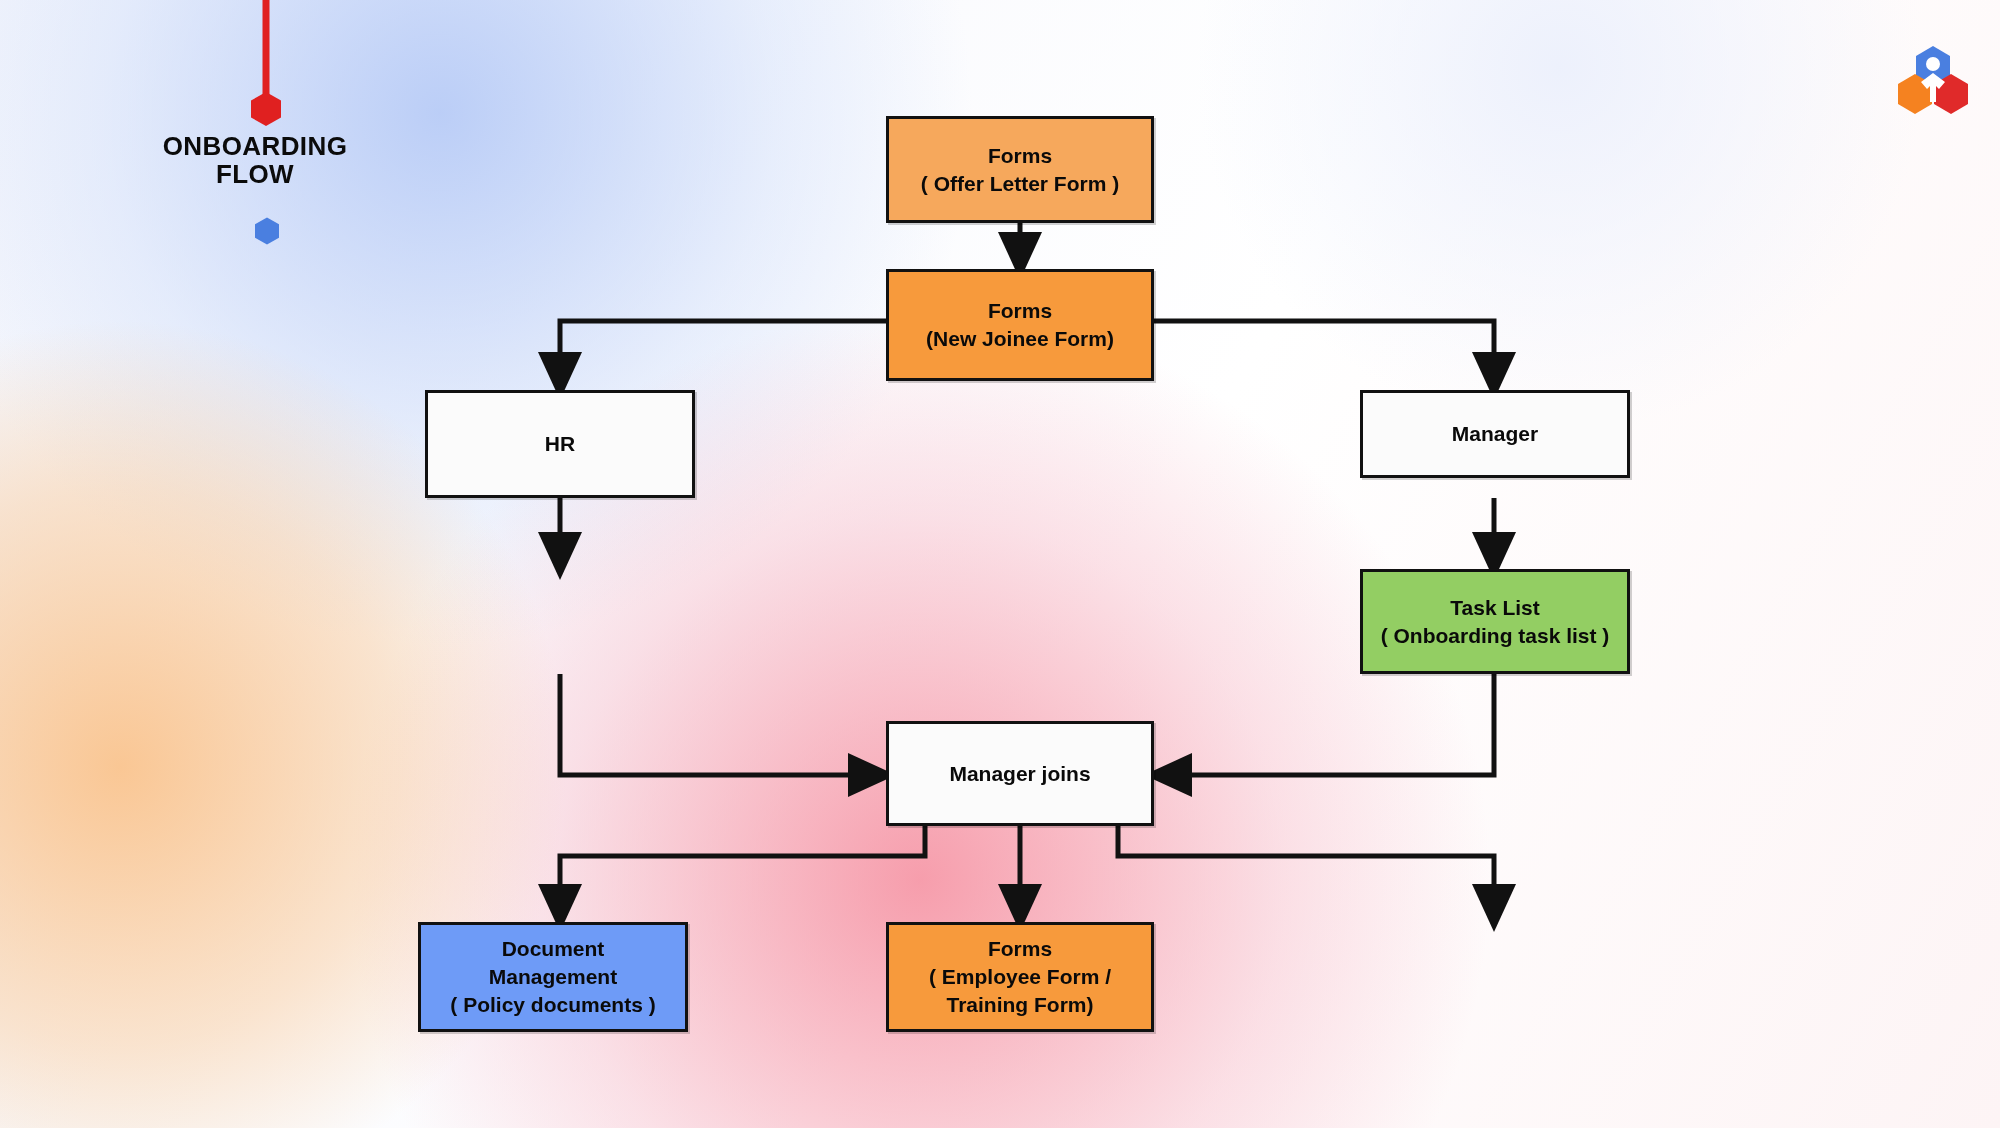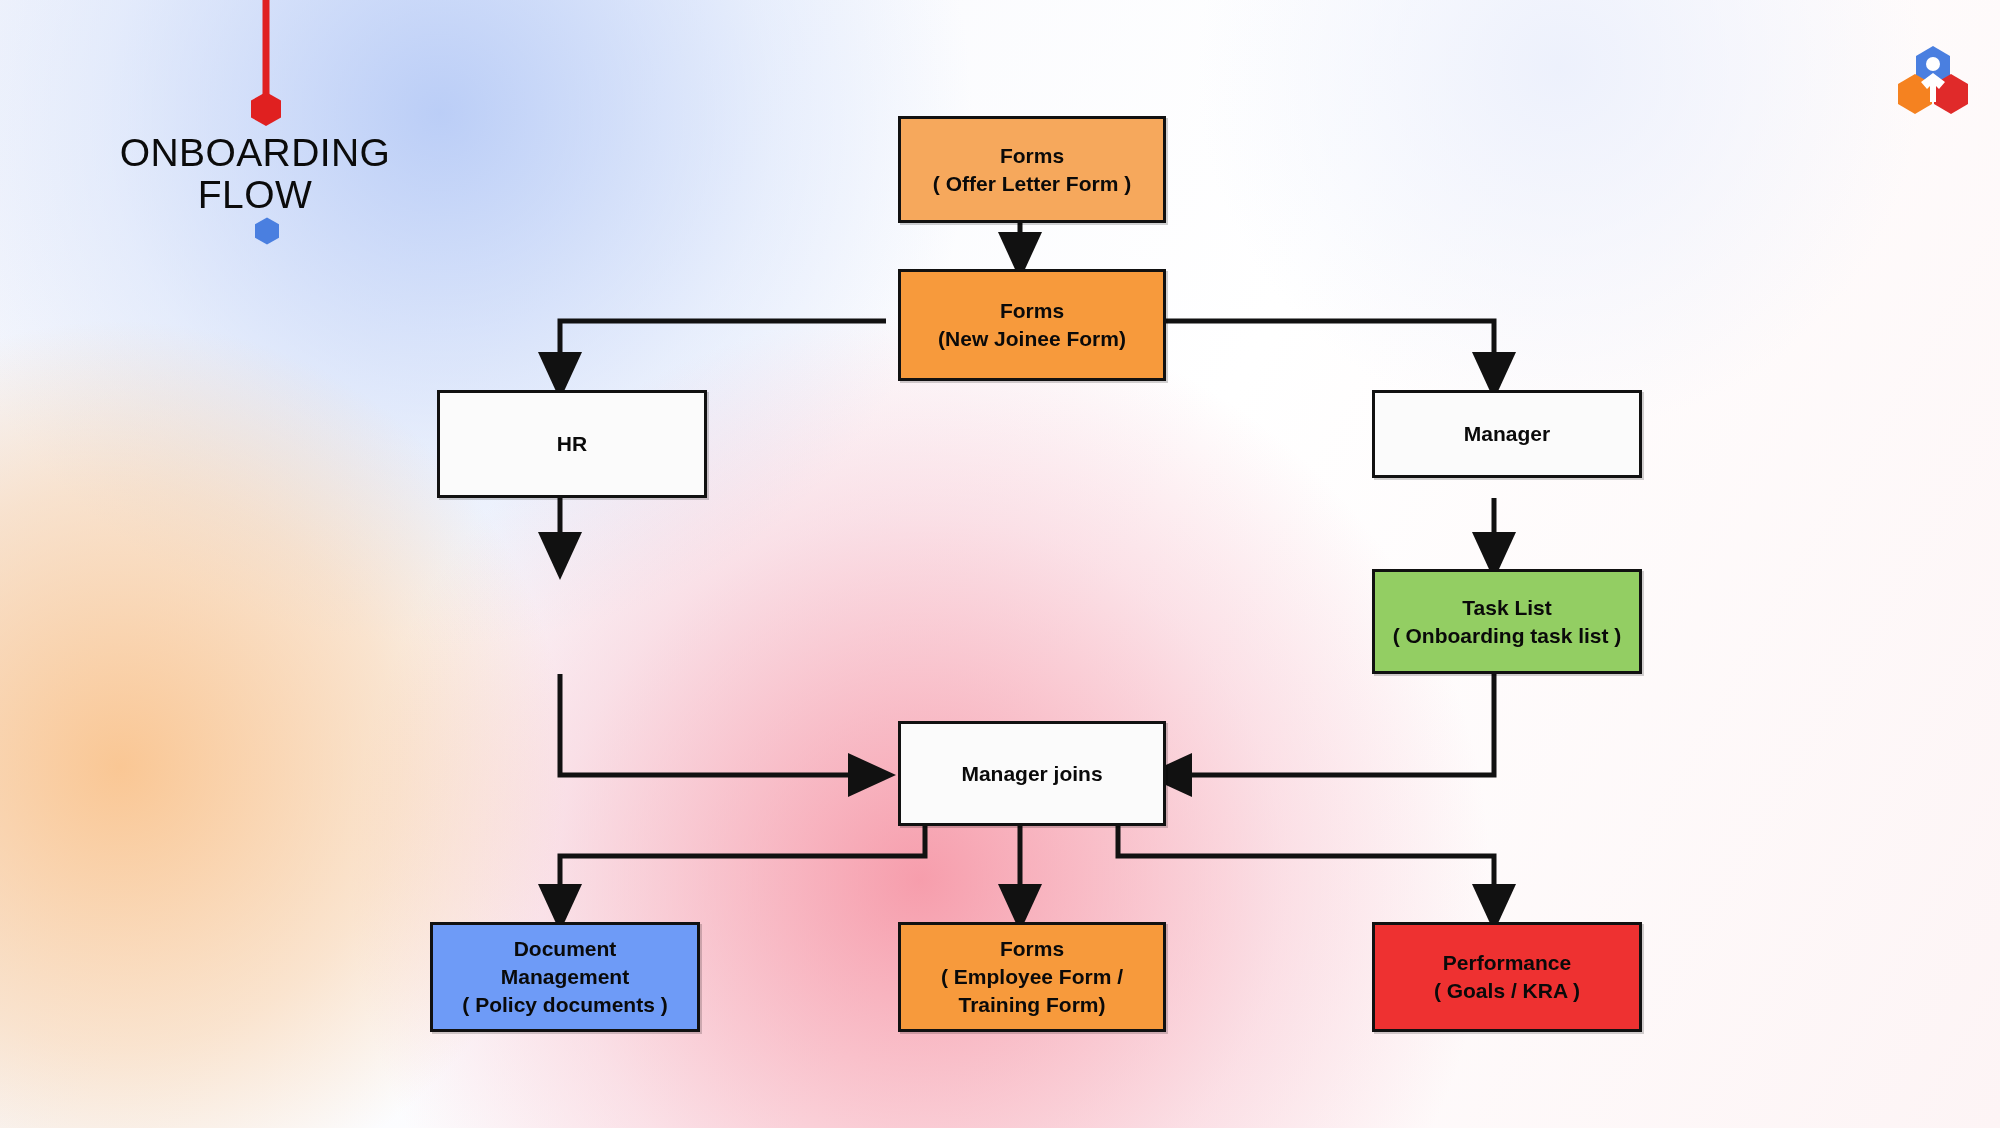--- a/index.html
+++ b/index.html
@@ -30,22 +30,22 @@
 
   
   .title-block {
     position: absolute;
     left: 110px;
     top: 132px;
     width: 290px;
     text-align: center;
   }
   .title-text {
-    font-size: 39px;
-    font-weight: 400;
+    font-size: 26px;
+    font-weight: 700;
     letter-spacing: 0.4px;
     line-height: 1.08;
     color: #0b0b0b;
     white-space: pre-line;
   }
 
   
   .hex {
     position: absolute;
   }
@@ -68,21 +68,20 @@
     align-items: center;
     justify-content: center;
     text-align: center;
     color: #0a0a0a;
     font-weight: 700;
     font-size: 21px;
     line-height: 1.33;
     white-space: pre-line;
     padding: 4px 8px;
     box-shadow: 2px 2px 0 rgba(0,0,0,0.18);
-    margin-left: 12px;
   }
   .node.plain {
     background: #fbfbfb;
     font-weight: 600;
   }
   .node.orange-light { background: #f6a85c; }
   .node.orange       { background: #f79a3c; }
   .node.green        { background: #93ce63; }
   .node.blue         { background: #6e9bf7; }
   .node.red          { background: #ee3131; }
@@ -162,16 +161,14 @@
   <div class="node plain" style="left:886px; top:721px; width:268px; height:105px;">Manager joins</div>
 
   <div class="node blue" style="left:418px; top:922px; width:270px; height:110px;">Document
 Management
 ( Policy documents )</div>
 
   <div class="node orange" style="left:886px; top:922px; width:268px; height:110px;">Forms
 ( Employee Form /
 Training Form)</div>
 
-  <div class="node red" style="left:1360px; top:922px; width:270px; height:110px;">Performance
-( Goals / KRA )</div>
 
 </div>
 
 </body></html>

